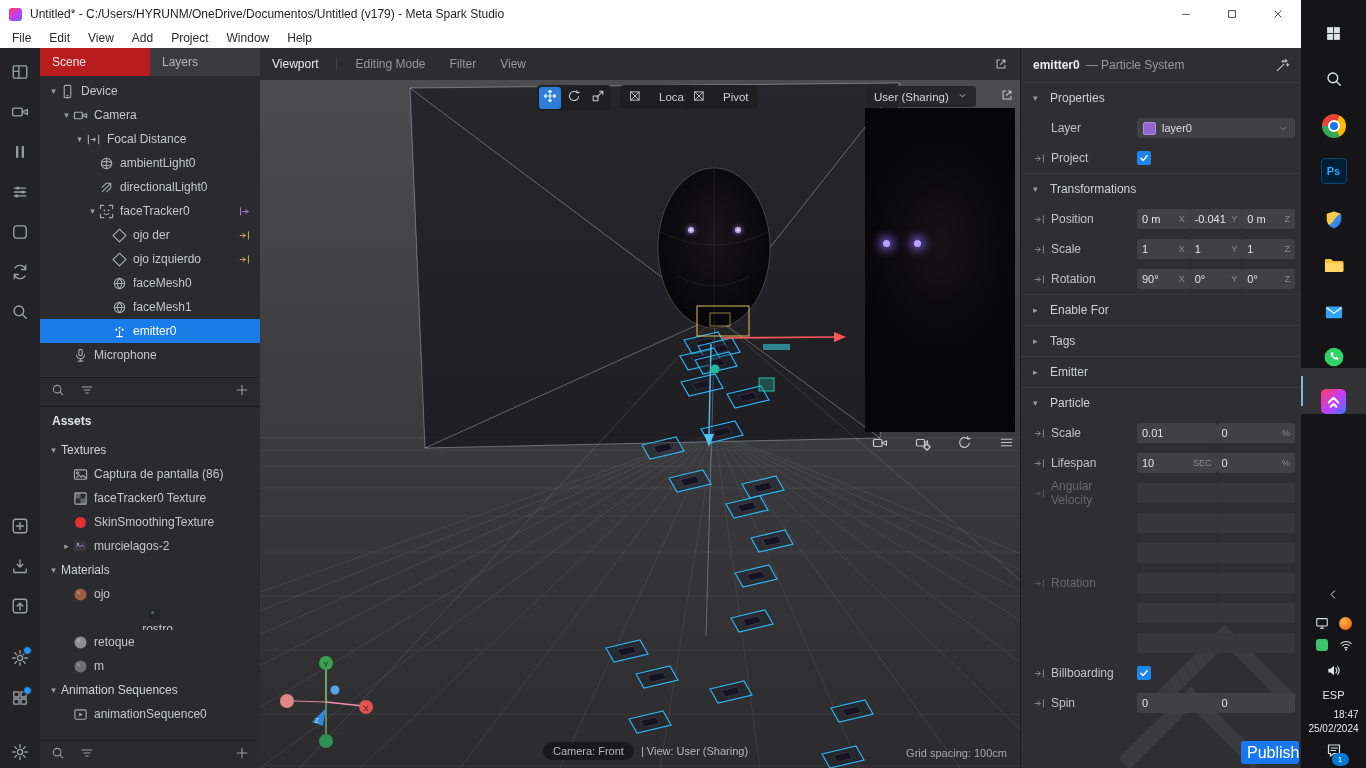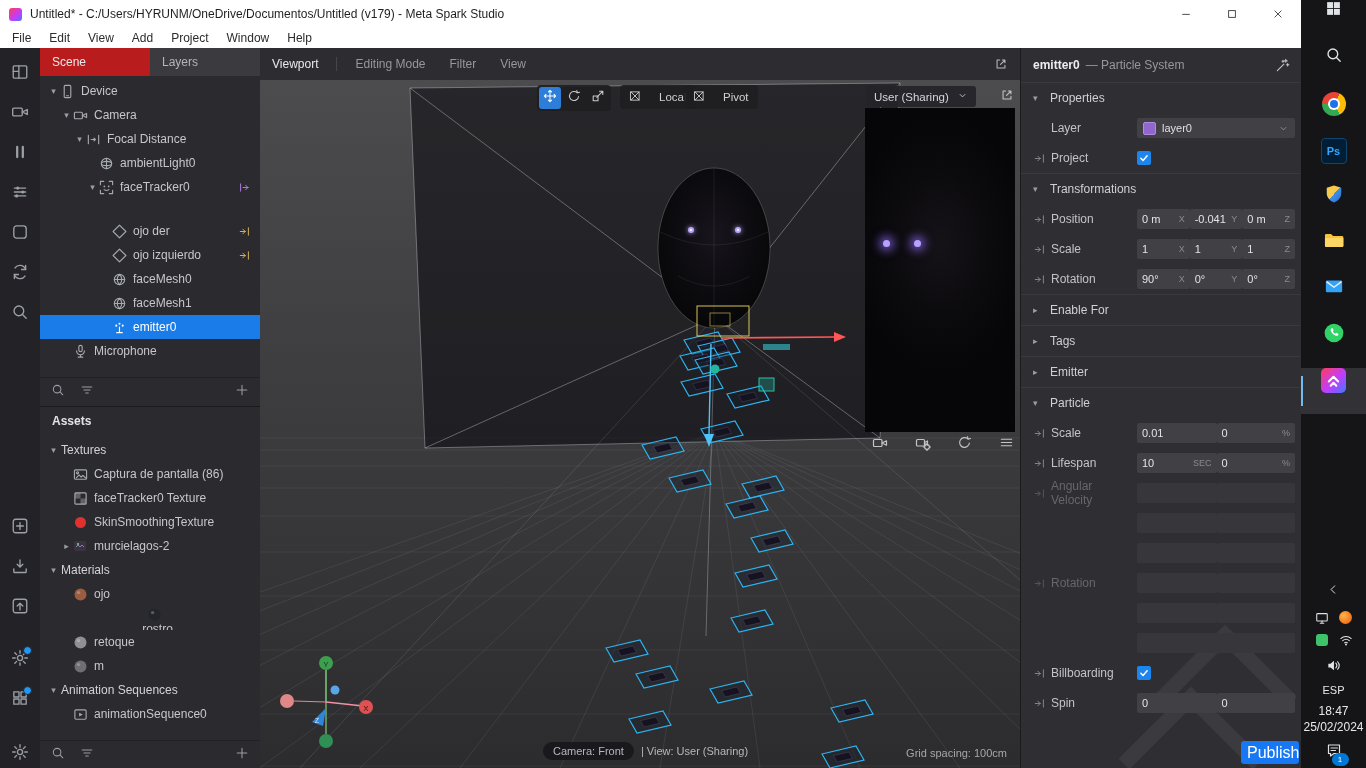--- a/index.html
+++ b/index.html
@@ -96,35 +96,35 @@
   .f50{width:50px;} .f70{width:70px;} .f69{width:69px;}
   .checkbox{width:14px;height:14px;background:#1d86ee;border-radius:2px;display:flex;align-items:center;justify-content:center;}
   .dropdown{width:152px;height:20px;background:#404045;border-radius:2px;display:flex;align-items:center;gap:6px;padding:0 6px;font-size:11px;color:#e0e0e3;}
   .swatch{width:11px;height:11px;border-radius:2px;background:#9166cf;border:1px solid #b08ae0;flex:none;}
   .dd-chev{margin-left:auto;color:#9a9aa0;display:flex;}
   .publish{position:absolute;right:3px;bottom:4px;width:58px;height:23px;background:#1877f2;color:#fff;border:none;border-radius:3px;font-size:16px;font-family:inherit;}
 
   
   .taskbar{position:absolute;right:0;top:0;width:65px;height:768px;background:#151517;color:#dfe2e6;}
   .tb-apps{display:flex;flex-direction:column;align-items:center;}
-  .tb-item{width:65px;height:46px;display:flex;align-items:flex-start;justify-content:center;position:relative;}
+  .tb-item{width:65px;height:46px;display:flex;align-items:flex-end;justify-content:center;position:relative;}
   .tb-item.active{background:#323236;}
   .tb-item.active::before{content:"";position:absolute;left:0;top:8px;bottom:8px;width:2px;background:#76b9ed;}
   .chrome{width:24px;height:24px;border-radius:50%;background:conic-gradient(from -90deg,#ea4335 0 120deg,#fbbc05 120deg 240deg,#34a853 240deg 360deg);position:relative;}
   .chrome .cw{position:absolute;inset:6px;background:#fff;border-radius:50%;}
   .chrome .cb{position:absolute;inset:8px;background:#1a73e8;border-radius:50%;}
   .pstile{width:24px;height:24px;border-radius:4px;background:#001e36;border:1px solid #10466e;color:#31a8ff;font-size:11px;font-weight:bold;display:flex;align-items:center;justify-content:center;}
   .sparktile{width:25px;height:25px;border-radius:5px;background:linear-gradient(135deg,#ff3d5a 0%,#c13dff 55%,#3d7bff 100%);display:flex;align-items:center;justify-content:center;}
   .tb-bottom{position:absolute;bottom:0;left:0;right:0;display:flex;flex-direction:column;align-items:center;gap:7px;padding-bottom:6px;}
   .traygrid{width:48px;display:flex;flex-wrap:wrap;}
   .tcell{width:24px;height:22px;display:flex;align-items:center;justify-content:center;}
   .ffox{width:13px;height:13px;border-radius:50%;background:radial-gradient(circle at 35% 35%,#ffb347,#e8590c);}
   .gdot{width:12px;height:12px;border-radius:3px;background:#3ec26a;}
   .tlang{font-size:11px;color:#e6e6e8;}
-  .clock{font-size:12px;color:#e8e8ea;text-align:center;line-height:1.35;}
+  .clock{font-size:10px;color:#e8e8ea;text-align:right;line-height:1.35;}
   .notifwrap{position:relative;display:flex;}
   .badge1{position:absolute;right:-7px;bottom:-4px;min-width:13px;height:13px;border-radius:7px;background:#0078d7;color:#fff;font-size:8px;display:flex;align-items:center;justify-content:center;padding:0 2px;}
 </style>
 </head>
 <body>
 
 <div class="stage">
   <div class="app">
 
     <div class="titlebar">
@@ -286,37 +286,46 @@
             <span class="ticon">
               <svg width="15" height="15" viewBox="0 0 16 16" fill="none" stroke="currentColor" stroke-width="1.2" stroke-linecap="round" stroke-linejoin="round">
                 <circle cx="8" cy="8" r="5.5"></circle>
                 <ellipse cx="8" cy="8" rx="5.5" ry="2.3"></ellipse>
                 <path d="M8 2.5v11"></path>
               </svg>
             </span>
             <span class="tlabel">ambientLight0</span>
           </div>
           <div class="trow" style="padding-left: 47px;">
+            <span class="caret"></span>
+            <span class="ticon">
+              <svg width="15" height="15" viewBox="0 0 16 16" fill="none" stroke="currentColor" stroke-width="1.2" stroke-linecap="round" stroke-linejoin="round">
+                <path d="M12.5 3.5L3.5 12.5M7.5 3.5l-4 4M12.5 8.5l-4 4M12.5 3.5h-4M12.5 3.5v4"></path>
+              </svg>
+            </span>
+            <span class="tlabel">directionalLight0</span>
+          </div>
+          <div class="trow" style="padding-left: 47px;">
             <span class="caret">▾</span>
             <span class="ticon">
               <svg width="15" height="15" viewBox="0 0 16 16" fill="none" stroke="currentColor" stroke-width="1.2" stroke-linecap="round" stroke-linejoin="round">
                 <path d="M1.5 5V1.5H5M11 1.5h3.5V5M14.5 11v3.5H11M5 14.5H1.5V11"></path>
                 <circle cx="5.7" cy="6.8" r="0.9" fill="currentColor" stroke="none"></circle>
                 <circle cx="10.3" cy="6.8" r="0.9" fill="currentColor" stroke="none"></circle>
                 <path d="M5.5 10.3q2.5 1.9 5 0"></path>
               </svg>
             </span>
             <span class="tlabel">faceTracker0</span>
             <span class="badge violet">
               <svg width="13" height="13" viewBox="0 0 16 16" fill="none" stroke="currentColor" stroke-width="1.2" stroke-linecap="round" stroke-linejoin="round">
                 <path d="M3.2 3.5v9M6.2 8h6M12.2 8l-2.8-2.8M12.2 8l-2.8 2.8"></path>
               </svg>
             </span>
           </div>
-          <div class="trow" style="padding-left: 60px; margin-top: 20px;">
+          <div class="trow" style="padding-left: 60px;">
             <span class="caret"></span>
             <span class="ticon">
               <svg width="15" height="15" viewBox="0 0 16 16" fill="none" stroke="currentColor" stroke-width="1.2" stroke-linecap="round" stroke-linejoin="round">
                 <rect x="3.2" y="3.2" width="9.6" height="9.6" transform="rotate(45 8 8)"></rect>
               </svg>
             </span>
             <span class="tlabel">ojo der</span>
             <span class="badge gold">
               <svg width="13" height="13" viewBox="0 0 16 16" fill="none" stroke="currentColor" stroke-width="1.2" stroke-linecap="round" stroke-linejoin="round">
                 <path d="M2.8 8h6M8.8 8L6 5.2M8.8 8L6 10.8M12.8 3.5v9"></path>

